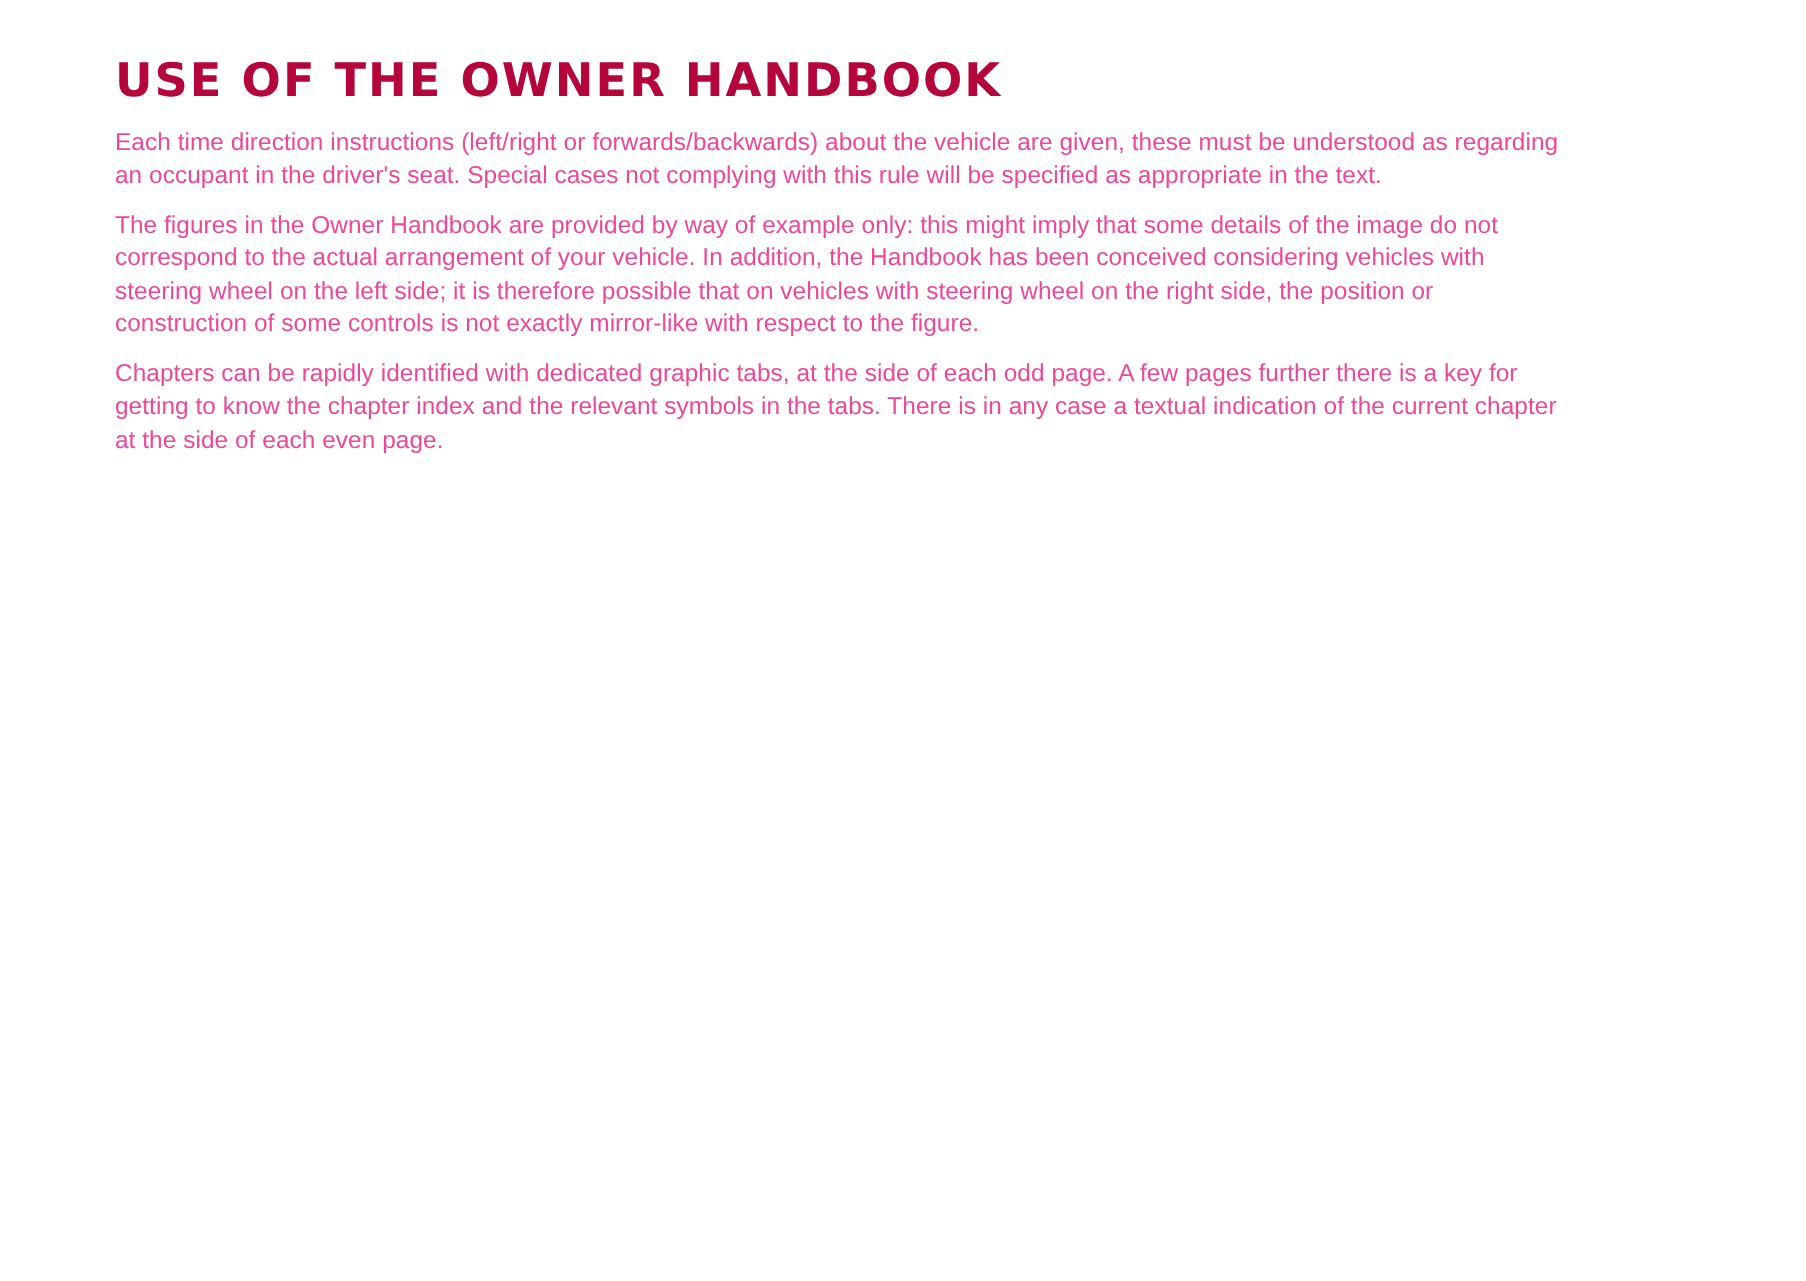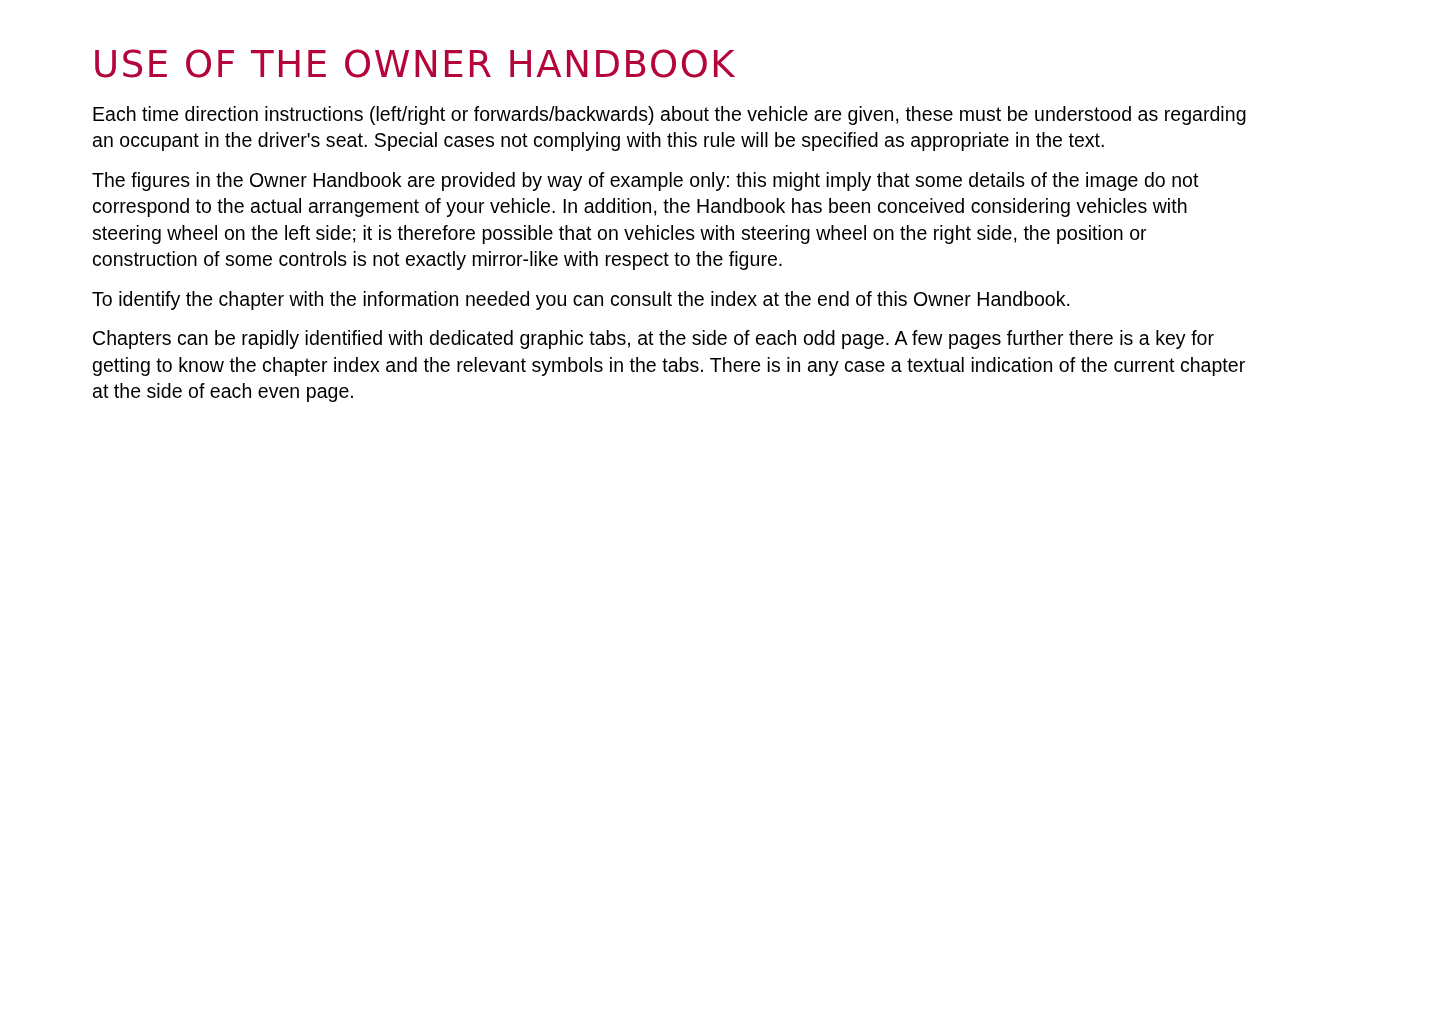--- a/index.html
+++ b/index.html
@@ -18,42 +18,41 @@
     position: relative;
     width: 1445px;
     height: 1025px;
     box-sizing: border-box;
     padding: 46px 190px 0 92px;
   }
   .doc-title {
     font-family: "DejaVu Sans", sans-serif;
     font-size: 37px;
     line-height: 1.05;
-    font-weight: normal;
+    font-weight: bold;
     letter-spacing: 1.6px;
     color: #b5063c;
     margin: 0 0 16px 0;
     text-transform: uppercase;
     white-space: nowrap;
   }
   .body-text {
     font-size: 19.5px;
     line-height: 26.5px;
-    color: #000000;
+    color: #ec4899;
     margin: 0 0 13px 0;
     max-width: 1158px;
     text-align: left;
     letter-spacing: 0.05px;
   }
   .body-text:last-child {
     margin-bottom: 0;
   }
 </style>
 </head>
 <body>
 
 <div class="page">
   <h1 class="doc-title">USE OF THE OWNER HANDBOOK</h1>
   <p class="body-text">Each time direction instructions (left/right or forwards/backwards) about the vehicle are given, these must be understood as regarding an occupant in the driver's seat. Special cases not complying with this rule will be specified as appropriate in the text.</p>
   <p class="body-text">The figures in the Owner Handbook are provided by way of example only: this might imply that some details of the image do not correspond to the actual arrangement of your vehicle. In addition, the Handbook has been conceived considering vehicles with steering wheel on the left side; it is therefore possible that on vehicles with steering wheel on the right side, the position or construction of some controls is not exactly mirror-like with respect to the figure.</p>
-  <p class="body-text">To identify the chapter with the information needed you can consult the index at the end of this Owner Handbook.</p>
   <p class="body-text">Chapters can be rapidly identified with dedicated graphic tabs, at the side of each odd page. A few pages further there is a key for getting to know the chapter index and the relevant symbols in the tabs. There is in any case a textual indication of the current chapter at the side of each even page.</p>
 </div>
 
 </body></html>

